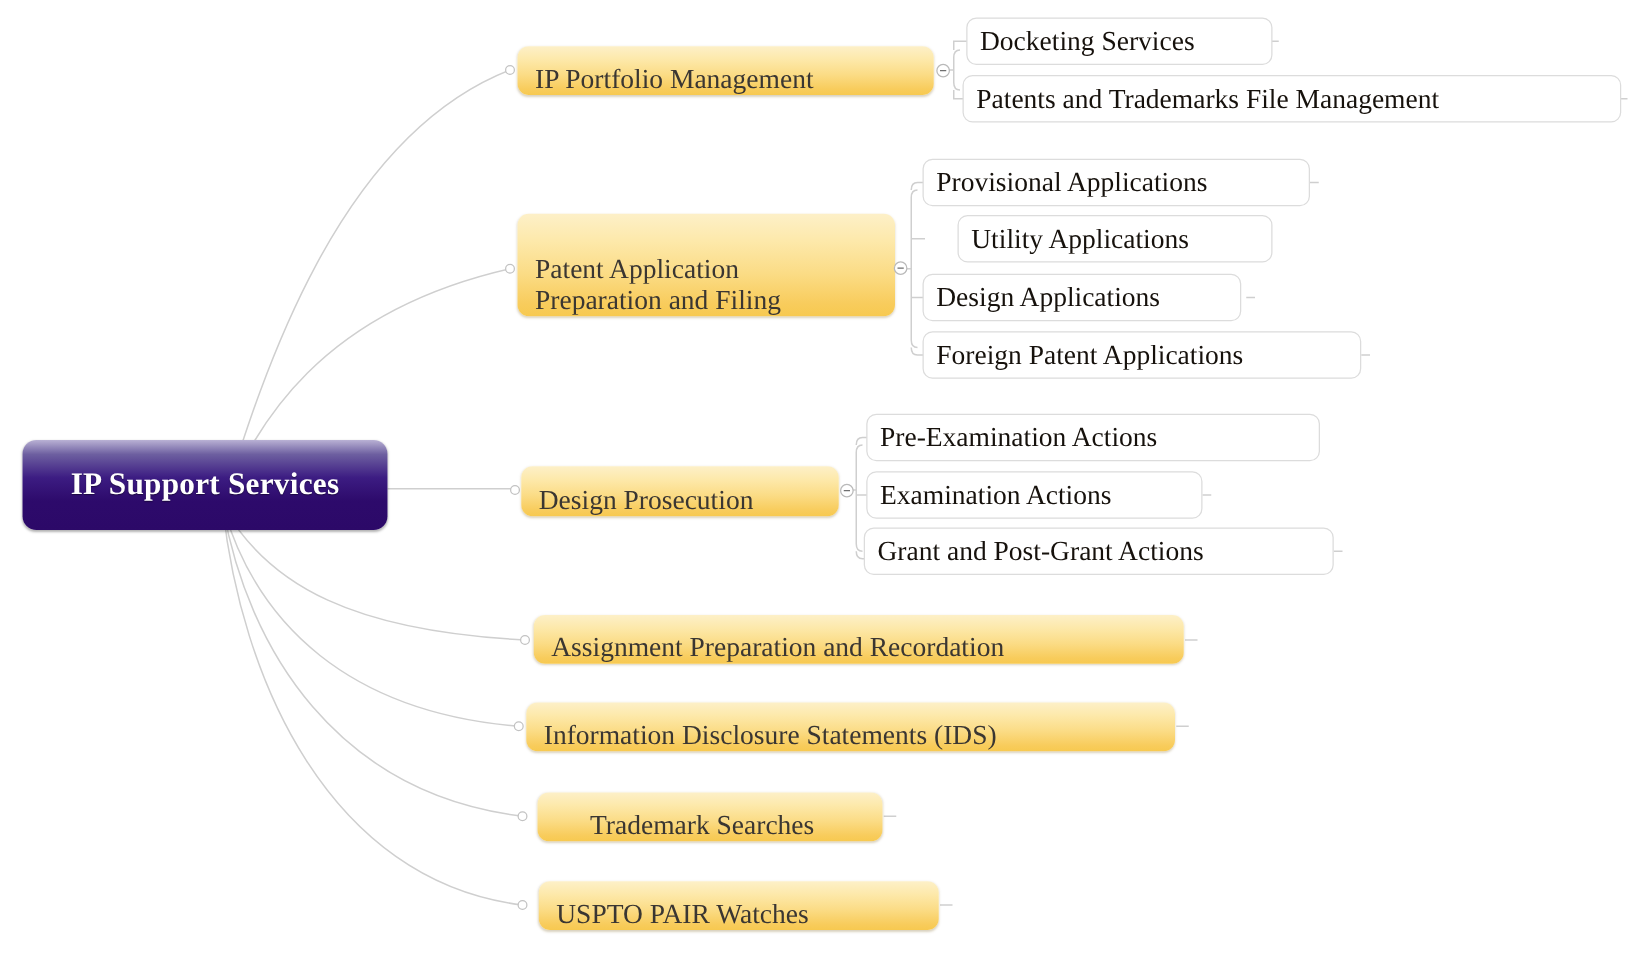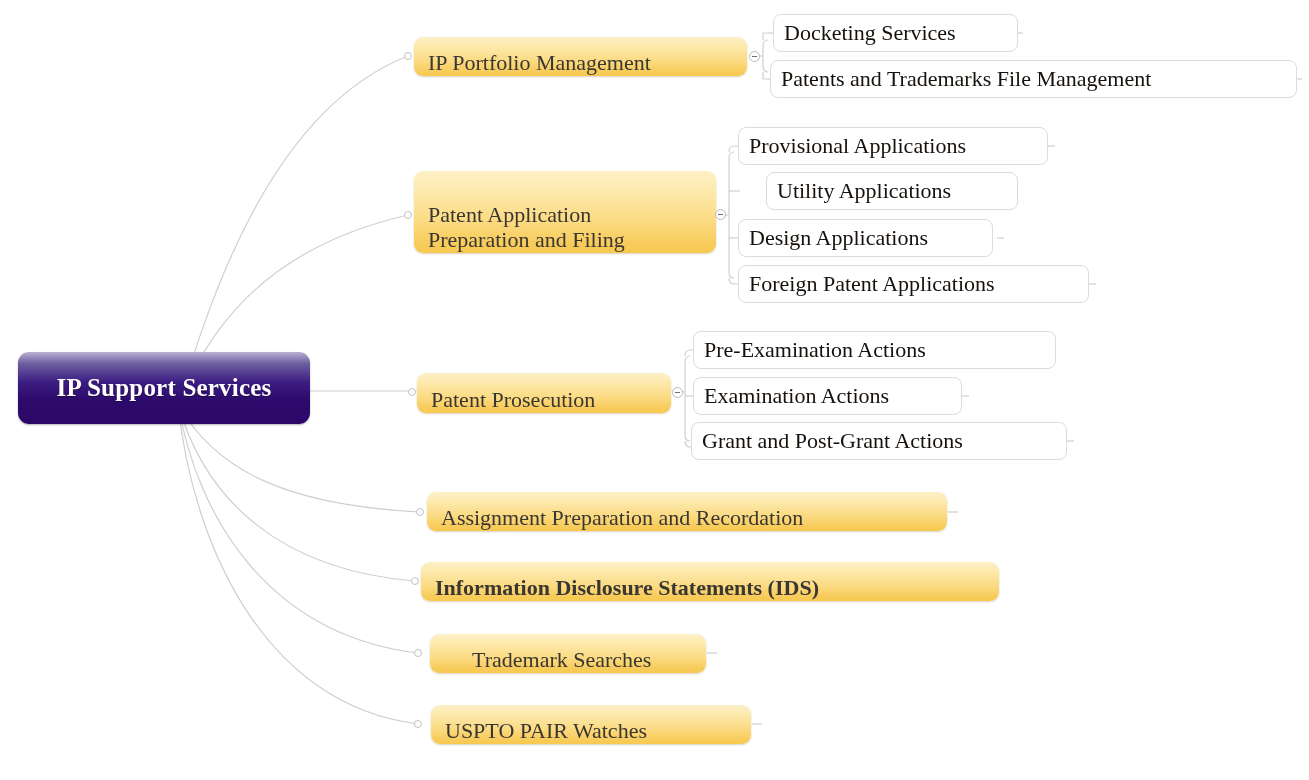--- a/index.html
+++ b/index.html
@@ -206,21 +206,21 @@
   <div class="node node-leaf" style="left:738px; top:219px; width:255px; height:38px;">
     <span class="label">Design Applications</span>
   </div>
 
   <div class="node node-leaf" style="left:738px; top:265px; width:351px; height:38px;">
     <span class="label">Foreign Patent Applications</span>
   </div>
 
   <div class="dot" style="left:408px; top:388px;"></div>
   <div class="node node-gold" style="left:417px; top:373px; width:254px; height:40px;">
-    <span class="label">Patent Prosecution</span>
+    <span class="label">Design Prosecution</span>
   </div>
   <div class="toggle" style="left:672px; top:387px;"></div>
 
   <div class="node node-leaf" style="left:693px; top:331px; width:363px; height:38px;">
     <span class="label">Pre-Examination Actions</span>
   </div>
 
   <div class="node node-leaf" style="left:691px; top:422px; width:376px; height:38px;">
     <span class="label">Grant and Post-Grant Actions</span>
   </div>
@@ -228,21 +228,21 @@
   <div class="node node-leaf" style="left:693px; top:377px; width:269px; height:38px;">
     <span class="label">Examination Actions</span>
   </div>
 
   <div class="dot" style="left:416px; top:508px;"></div>
   <div class="node node-gold" style="left:427px; top:492px; width:520px; height:39px;">
     <span class="label">Assignment Preparation and Recordation</span>
   </div>
 
   <div class="dot" style="left:411px; top:577px;"></div>
-  <div class="node node-gold" style="left:421px; top:562px; width:578px; height:39px;font-weight:bold;">
+  <div class="node node-gold" style="left:421px; top:562px; width:519px; height:39px;">
     <span class="label">Information Disclosure Statements (IDS)</span>
   </div>
 
   <div class="dot" style="left:414px; top:649px;"></div>
   <div class="node node-gold" style="left:430px; top:634px; width:276px; height:39px;padding-left:42px;">
     <span class="label">Trademark Searches</span>
   </div>
 
   <div class="dot" style="left:414px; top:720px;"></div>
   <div class="node node-gold" style="left:431px; top:705px; width:320px; height:39px;">

